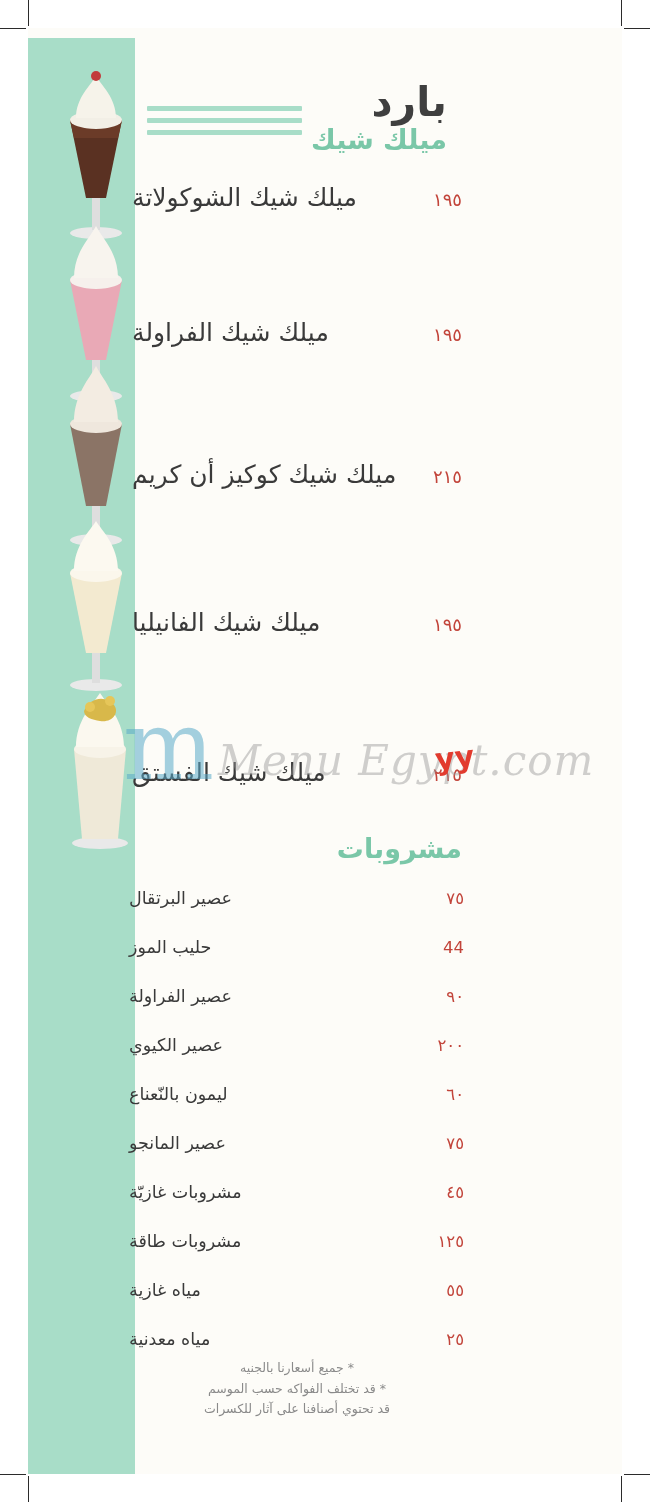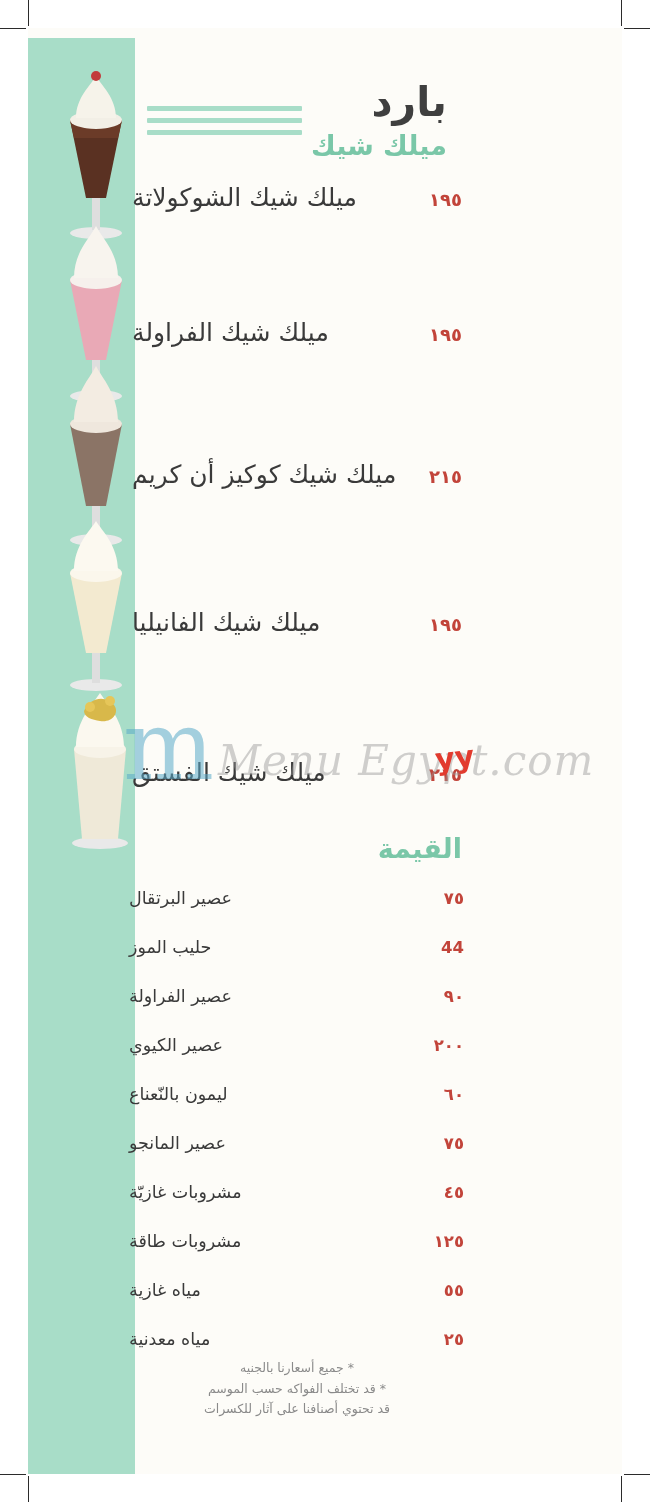--- a/index.html
+++ b/index.html
@@ -74,21 +74,21 @@
     border-radius: 1px;
   }
 
   .section-title {
     position: absolute;
     font-size: 27px;
     font-weight: bold;
     color: #7ac7a8;
     text-align: right;
   }
-  .section-title.shakes { right: 175px; top: 102px; }
+  .section-title.shakes { right: 175px; top: 96px; }
   .section-title.drinks { right: 160px; top: 805px; }
 
   
   .item {
     position: absolute;
     width: 330px;
     right: 160px;
     display: flex;
     flex-direction: row;
     justify-content: space-between;
@@ -97,21 +97,20 @@
   .item .name {
     font-size: 18.5px;
     color: #3a3a3a;
     white-space: nowrap;
   }
   .item .price {
     font-size: 18px;
     color: #c2443a;
     white-space: nowrap;
     direction: rtl;
-    font-weight: bold;
   }
   .item.big { width: 330px; }
   .item.big .name { font-size: 25px; }
 
   
   .mk1 { top: 155px; }
   .mk2 { top: 290px; }
   .mk3 { top: 432px; }
   .mk4 { top: 580px; }
   .mk5 { top: 730px; }
@@ -269,21 +268,21 @@
     <span class="price">٢١٥</span>
     <span class="name">ميلك شيك الفستق</span>
   </div>
 
   <div class="watermark">
     <div class="wm-m">m</div>
     <div class="wm-text">Menu Egypt.com</div>
     <div class="wm-badge">yy</div>
   </div>
 
-  <div class="section-title drinks">القيمة</div>
+  <div class="section-title drinks">مشروبات</div>
 
   <div class="item dr" style="top:860px;">
     <span class="price">٧٥</span>
     <span class="name">عصير البرتقال</span>
   </div>
   <div class="item dr" style="top:909px;">
     <span class="price">44</span>
     <span class="name">حليب الموز</span>
   </div>
   <div class="item dr" style="top:958px;">

